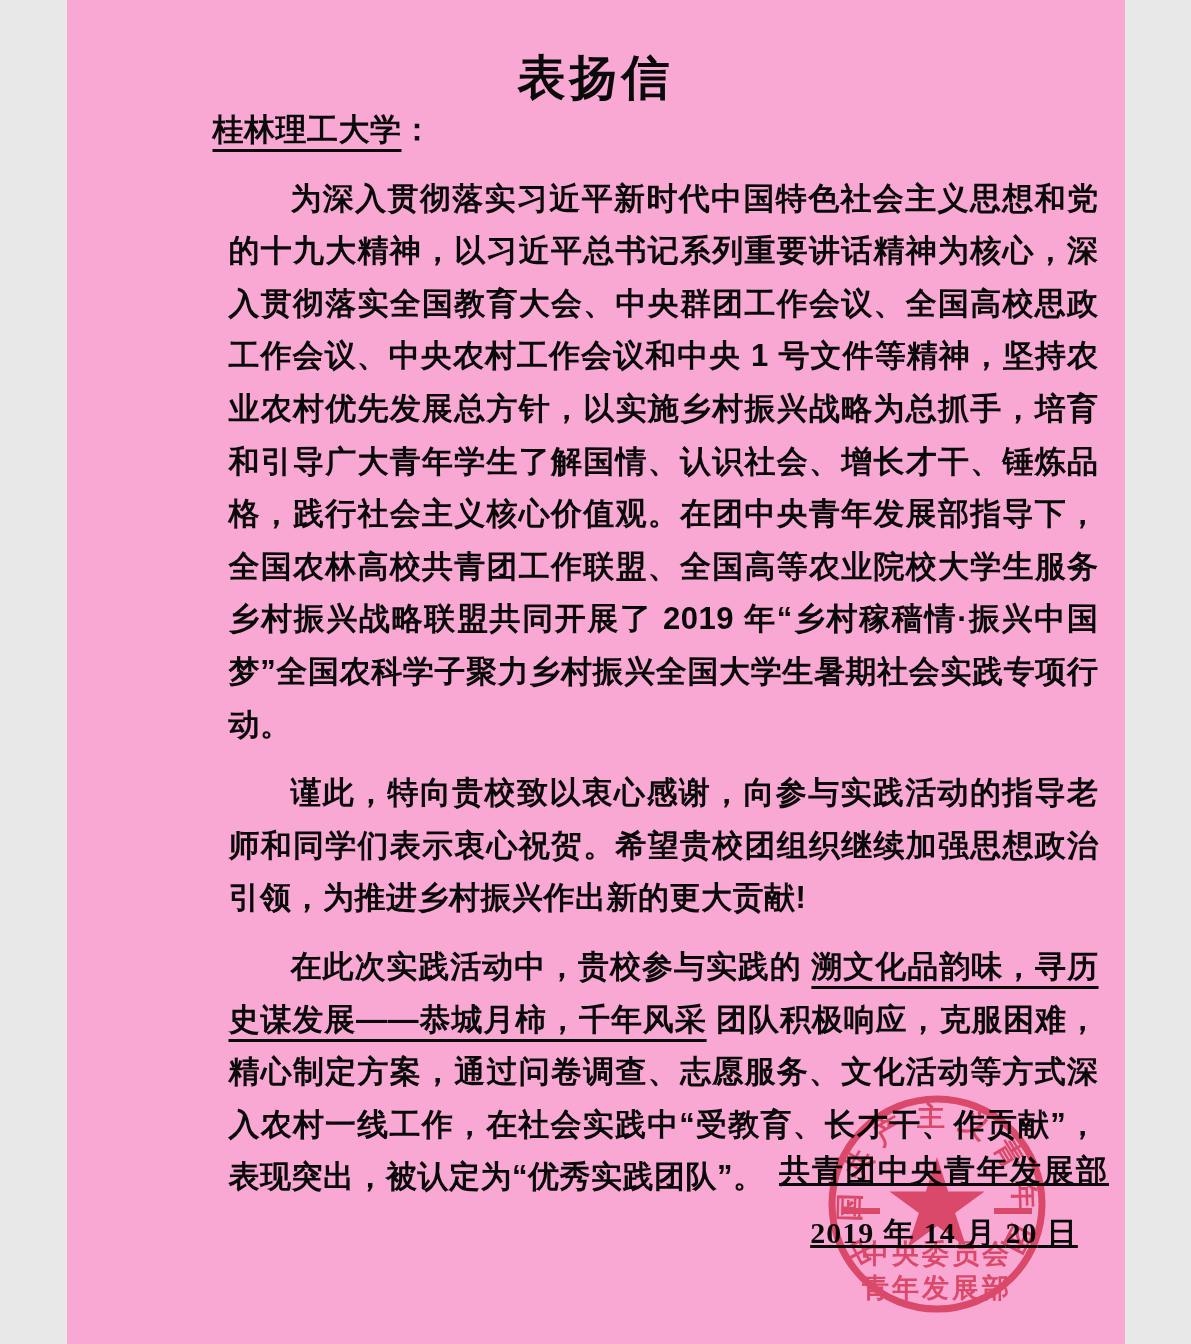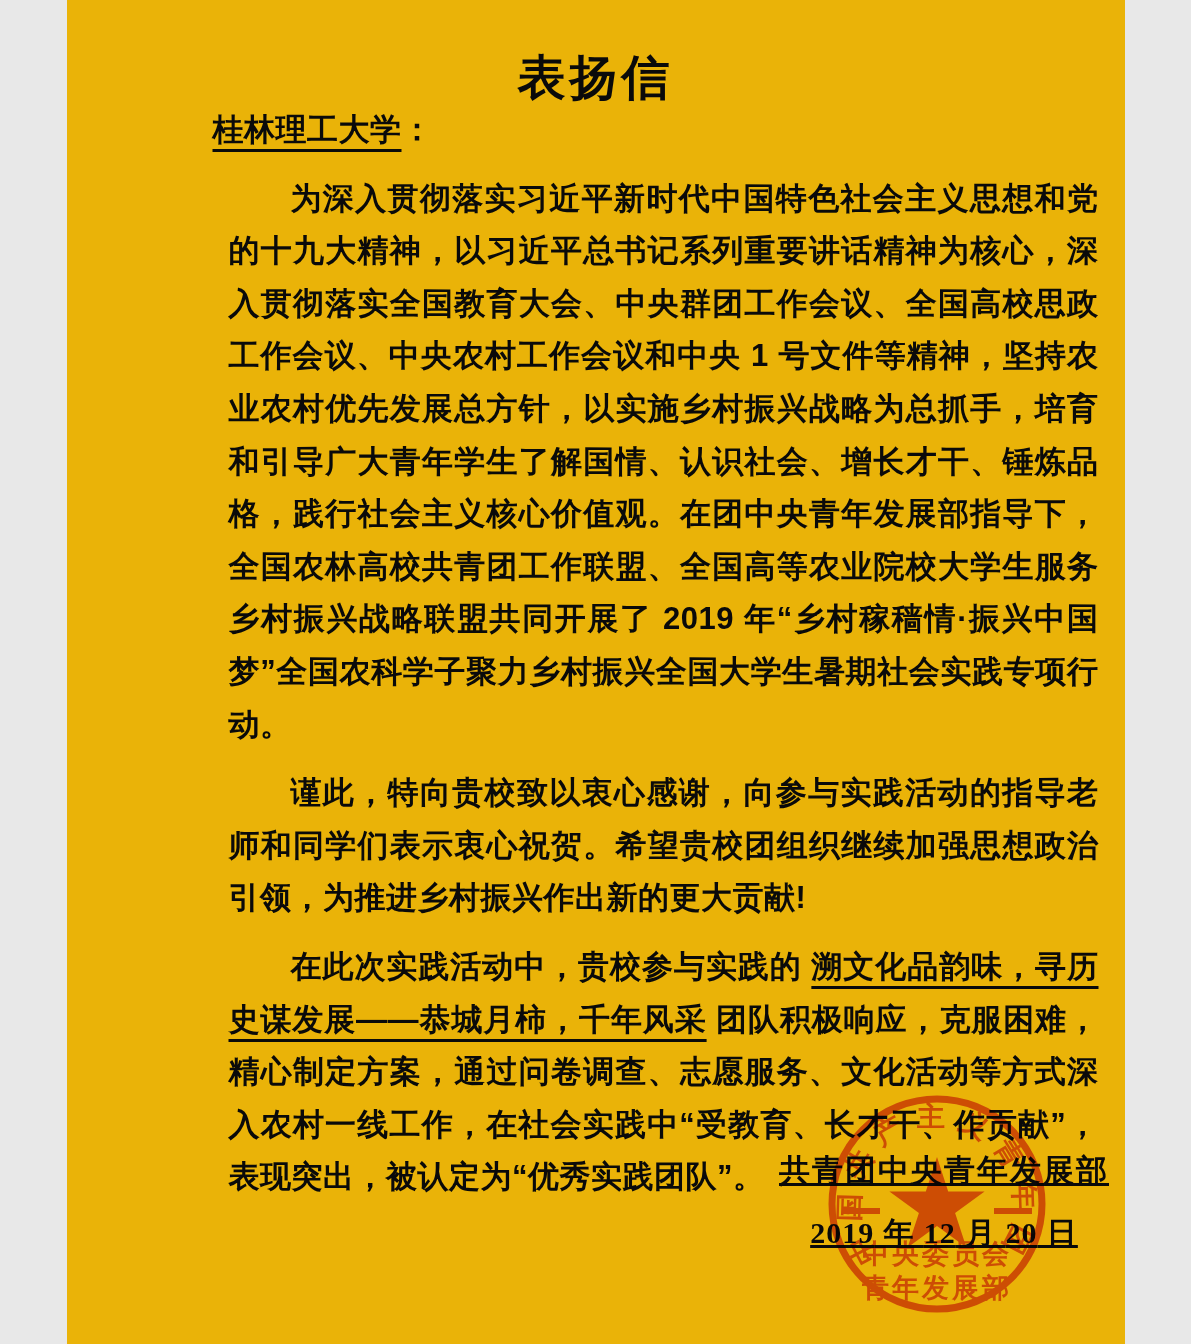--- a/index.html
+++ b/index.html
@@ -1,19 +1,19 @@
 <!DOCTYPE html>
 <html><head>
 <meta charset="utf-8">
 <style>
   html,body{margin:0;padding:0;background:#e8e8e8;}
   .page{
     position:relative;
     width:1058px;height:1344px;
-    background:#eab308;
+    background:#f9a8d4;
     margin:0 auto;
     overflow:hidden;
     font-family:"Liberation Sans","DejaVu Sans",sans-serif;
     color:#0a0a0a;
   }
   .doc-title{
     position:absolute;
     top:46px;left:0;width:100%;
     text-align:center;
     font-size:48px;
@@ -88,21 +88,21 @@
 
     <p><span>为深入贯彻落实习近平新时代中国特色社会主义思想和党的十九大精神，以习近平总书记系列重要讲话精神为核心，深入贯彻落实全国教育大会、中央群团工作会议、全国高校思政工作会议、中央农村工作会议和中央 1 号文件等精神，坚持农业农村优先发展总方针，以实施乡村振兴战略为总抓手，培育和引导广大青年学生了解国情、认识社会、增长才干、锤炼品格，践行社会主义核心价值观。在团中央青年发展部指导下，全国农林高校共青团工作联盟、全国高等农业院校大学生服务乡村振兴战略联盟共同开展了 2019 年“乡村稼穑情·振兴中国梦”全国农科学子聚力乡村振兴全国大学生暑期社会实践专项行动。</span></p>
 
     <p><span>谨此，特向贵校致以衷心感谢，向参与实践活动的指导老师和同学们表示衷心祝贺。希望贵校团组织继续加强思想政治引领，为推进乡村振兴作出新的更大贡献!</span></p>
 
     <p><span>在此次实践活动中，贵校参与实践的 </span><span class="u">溯文化品韵味，寻历史谋发展——恭城月柿，千年风采</span><span> 团队积极响应，克服困难，精心制定方案，通过问卷调查、志愿服务、文化活动等方式深入农村一线工作，在社会实践中“受教育、长才干、作贡献”，表现突出，被认定为“优秀实践团队”。</span></p>
   </div>
 
   <div class="signature">
     <div class="org">共青团中央青年发展部</div>
-    <div class="date"><span class="num">2019</span><span> 年 </span><span class="num">12</span><span> 月 </span><span class="num">20</span><span> 日</span></div>
+    <div class="date"><span class="num">2019</span><span> 年 </span><span class="num">14</span><span> 月 </span><span class="num">20</span><span> 日</span></div>
   </div>
 
   <svg class="seal" viewBox="0 0 244 250" xmlns="http://www.w3.org/2000/svg">
     <g fill="none" stroke="#d94e63">
       <circle cx="122" cy="124" r="105" stroke-width="7"></circle>
     </g>
     <path id="sealRingPath" d="M 122,202 A 78,78 0 1 1 122.02,202" fill="none" stroke="none"></path>
     <text fill="#d94e63" font-size="28" font-weight="700" letter-spacing="12" font-family="Liberation Sans, DejaVu Sans, sans-serif">
       <textPath href="#sealRingPath" startOffset="50%" text-anchor="middle">中国共产主义青年团</textPath>
     </text>

